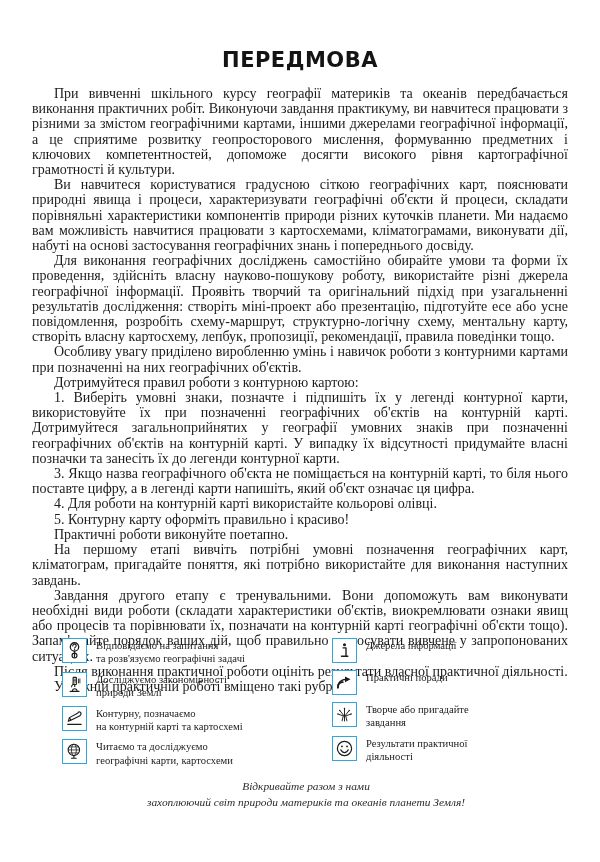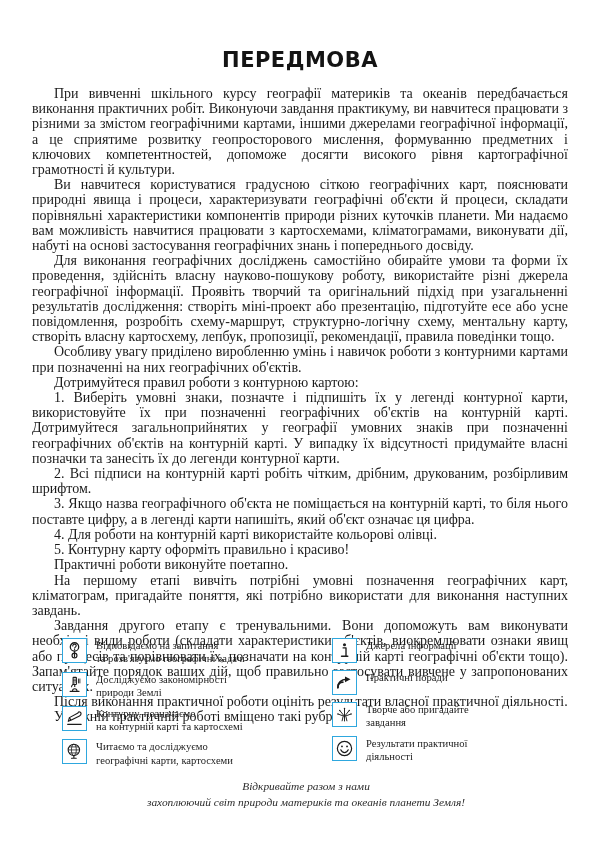--- a/index.html
+++ b/index.html
@@ -109,26 +109,25 @@
 
   <h1 class="page-title">ПЕРЕДМОВА</h1>
 
   <div class="body-copy">
     <p class="para">При вивченні шкільного курсу географії материків та океанів передбачається виконання практичних робіт. Виконуючи завдання практикуму, ви навчитеся працювати з різними за змістом географічними картами, іншими джерелами географічної інформації, а це сприятиме розвитку геопросторового мислення, формуванню предметних і ключових компетентностей, допоможе досягти високого рівня картографічної грамотності й культури.</p>
     <p class="para">Ви навчитеся користуватися градусною сіткою географічних карт, пояснювати природні явища і процеси, характеризувати географічні об'єкти й процеси, складати порівняльні характеристики компонентів природи різних куточків планети. Ми надаємо вам можливість навчитися працювати з картосхемами, кліматограмами, виконувати дії, набуті на основі застосування географічних знань і попереднього досвіду.</p>
     <p class="para">Для виконання географічних досліджень самостійно обирайте умови та форми їх проведення, здійсніть власну науково-пошукову роботу, використайте різні джерела географічної інформації. Проявіть творчий та оригінальний підхід при узагальненні результатів дослідження: створіть міні-проект або презентацію, підготуйте есе або усне повідомлення, розробіть схему-маршрут, структурно-логічну схему, ментальну карту, створіть власну картосхему, лепбук, пропозиції, рекомендації, правила поведінки тощо.</p>
     <p class="para">Особливу увагу приділено виробленню умінь і навичок роботи з контурними картами при позначенні на них географічних об'єктів.</p>
     <p class="para">Дотримуйтеся правил роботи з контурною картою:</p>
     <p class="para">1. Виберіть умовні знаки, позначте і підпишіть їх у легенді контурної карти, використовуйте їх при позначенні географічних об'єктів на контурній карті. Дотримуйтеся загальноприйнятих у географії умовних знаків при позначенні географічних об'єктів на контурній карті. У випадку їх відсутності придумайте власні позначки та занесіть їх до легенди контурної карти.</p>
-    <p class="para">2. Всі підписи на контурній карті робіть чітким, дрібним, друкованим, розбірливим шрифтом.</p>
     <p class="para">3. Якщо назва географічного об'єкта не поміщається на контурній карті, то біля нього поставте цифру, а в легенді карти напишіть, який об'єкт означає ця цифра.</p>
     <p class="para">4. Для роботи на контурній карті використайте кольорові олівці.</p>
     <p class="para">5. Контурну карту оформіть правильно і красиво!</p>
     <p class="para">Практичні роботи виконуйте поетапно.</p>
-    <p class="para">На першому етапі вивчіть потрібні умовні позначення географічних карт, кліматограм, пригадайте поняття, які потрібно використати для виконання наступних завдань.</p>
+    <p class="para">На першому етапі вивчіть потрібні умовні позначення географічних карт, кліматограм, пригадайте поняття, які потрібно використайте для виконання наступних завдань.</p>
     <p class="para">Завдання другого етапу є тренувальними. Вони допоможуть вам виконувати необхідні види роботи (складати характеристики об'єктів, виокремлювати ознаки явищ або процесів та порівнювати їх, позначати на контурній карті географічні об'єкти тощо). Запам'ятайте порядок ваших дій, щоб правильно застосувати вивчене у запропонованих ситуаціях.</p>
     <p class="para">Після виконання практичної роботи оцініть результати власної практичної діяльності.</p>
     <p class="para">У кожній практичній роботі вміщено такі рубрики:</p>
   </div>
 
   <div class="rubrics">
 
     <div class="rub-col left">
 
       <div class="rub-row">

